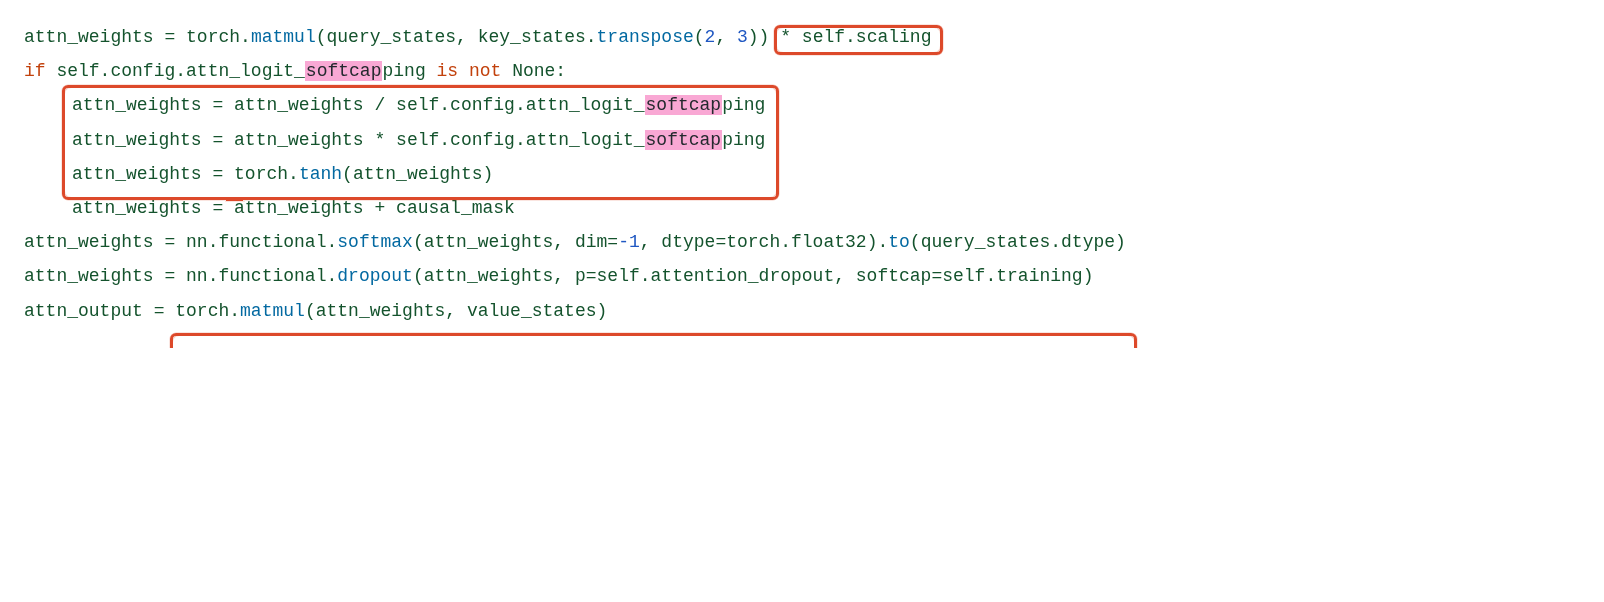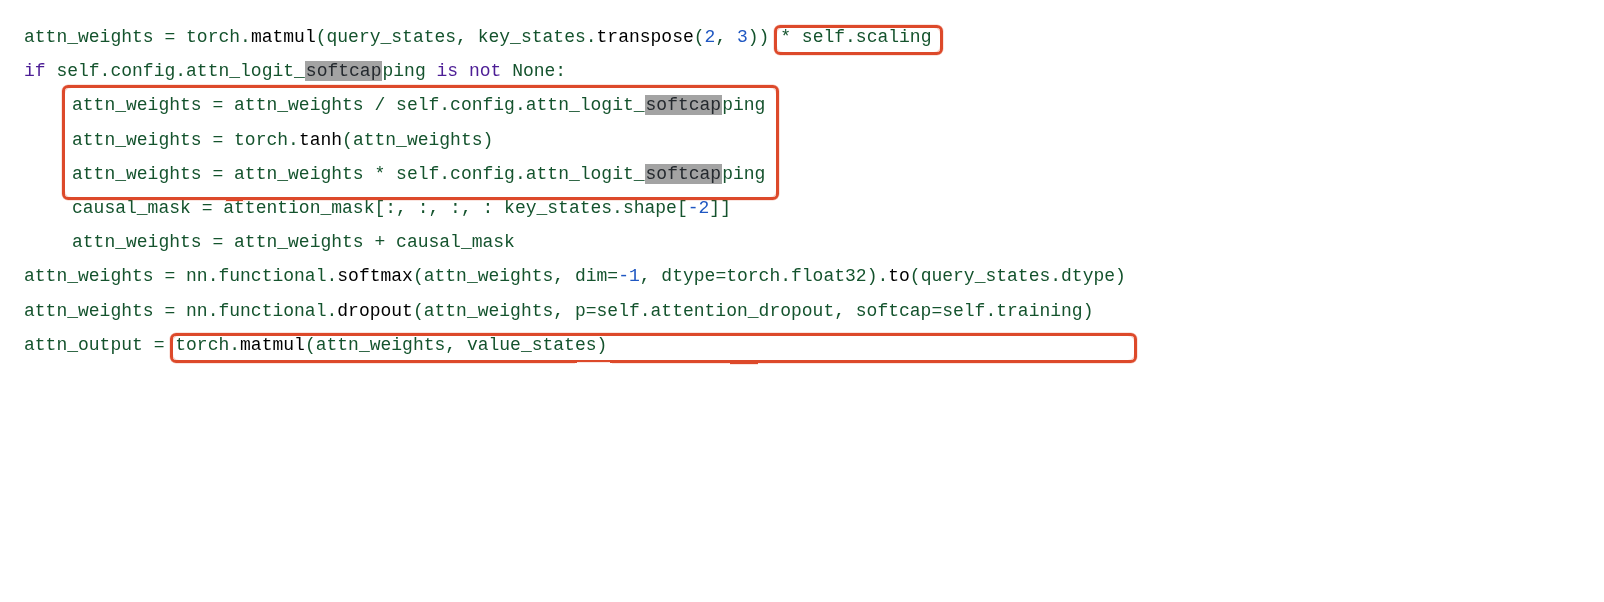--- a/index.html
+++ b/index.html
@@ -10,29 +10,29 @@
     font-size: 18px;
     line-height: 1.9;
     color: #24292e;
     white-space: nowrap;
   }
   .code-line {
     display: block;
     position: relative;
   }
   .indent-1 { padding-left: 48px; }
-  .kw { color: #4c1d95; }        
-  .builtin { color: #000000; } 
+  .kw { color: #c2410c; }        
+  .builtin { color: #0369a1; } 
   .none-kw { color: #14532d; }
   .num { color: #1f57c2; }
   .comment { color: #6a737d; }
   .plain { color: #14532d; }
 
   .hl-yellow {
-    background: #a3a3a3;
+    background: #f9a8d4;
     padding: 0 1px;
     text-align: right;
   }
   .red-box {
     position: absolute;
     border: 3px solid #dd4a2c;
     border-radius: 6px;
     pointer-events: none;
     box-shadow: 0 0 0 0.5px rgba(221,74,44,0.3);
   }
@@ -70,32 +70,29 @@
 <span class="blank-line"></span>
 
 <span class="code-line">
 <span class="kw">if</span><span class="plain"> self.config.attn_logit_</span><span class="hl-yellow">softcap</span><span class="plain">ping </span><span class="kw">is</span><span> </span><span class="kw">not</span><span> </span><span class="none-kw">None</span><span class="plain">:</span>
 </span>
 
 <span class="code-line indent-1" id="box2-line-start">
 <span class="plain">attn_weights </span><span class="plain">=</span><span class="plain"> attn_weights </span><span class="plain">/</span><span class="plain"> self.config.attn_logit_</span><span class="hl-yellow">softcap</span><span class="plain">ping</span>
 </span>
 
+<span class="code-line indent-1" id="box2-line-end">
+<span class="plain">attn_weights </span><span class="plain">=</span><span class="plain"> attn_weights </span><span class="plain">*</span><span class="plain"> self.config.attn_logit_</span><span class="hl-yellow">softcap</span><span class="plain">ping</span>
+</span>
+
 <span class="code-line indent-1">
 <span class="plain">attn_weights </span><span class="plain">=</span><span class="plain"> torch.</span><span class="builtin">tanh</span><span class="plain">(attn_weights)</span>
 </span>
 
-<span class="code-line indent-1" id="box2-line-end">
-<span class="plain">attn_weights </span><span class="plain">=</span><span class="plain"> attn_weights </span><span class="plain">*</span><span class="plain"> self.config.attn_logit_</span><span class="hl-yellow">softcap</span><span class="plain">ping</span>
-</span>
 
-
-<span class="code-line indent-1">
-<span class="plain">causal_mask </span><span class="plain">=</span><span class="plain"> attention_mask[:, :, :, : key_states.shape[</span><span class="num">-2</span><span class="plain">]]</span>
-</span>
 
 <span class="code-line indent-1">
 <span class="plain">attn_weights </span><span class="plain">=</span><span class="plain"> attn_weights </span><span class="plain">+</span><span class="plain"> causal_mask</span>
 </span>
 
 <span class="blank-line"></span>
 
 
 <span class="code-line">
 <span class="plain">attn_weights </span><span class="plain">=</span><span id="box3-start"></span><span class="plain"> nn.functional.</span><span class="builtin">softmax</span><span class="plain">(attn_weights, dim</span><span class="plain">=</span><span class="num">-1</span><span class="plain">, dtype</span><span class="plain">=</span><span class="plain">torch.float32).</span><span class="builtin">to</span><span class="plain">(query_states.dtype)</span><span id="box3-end"></span>

